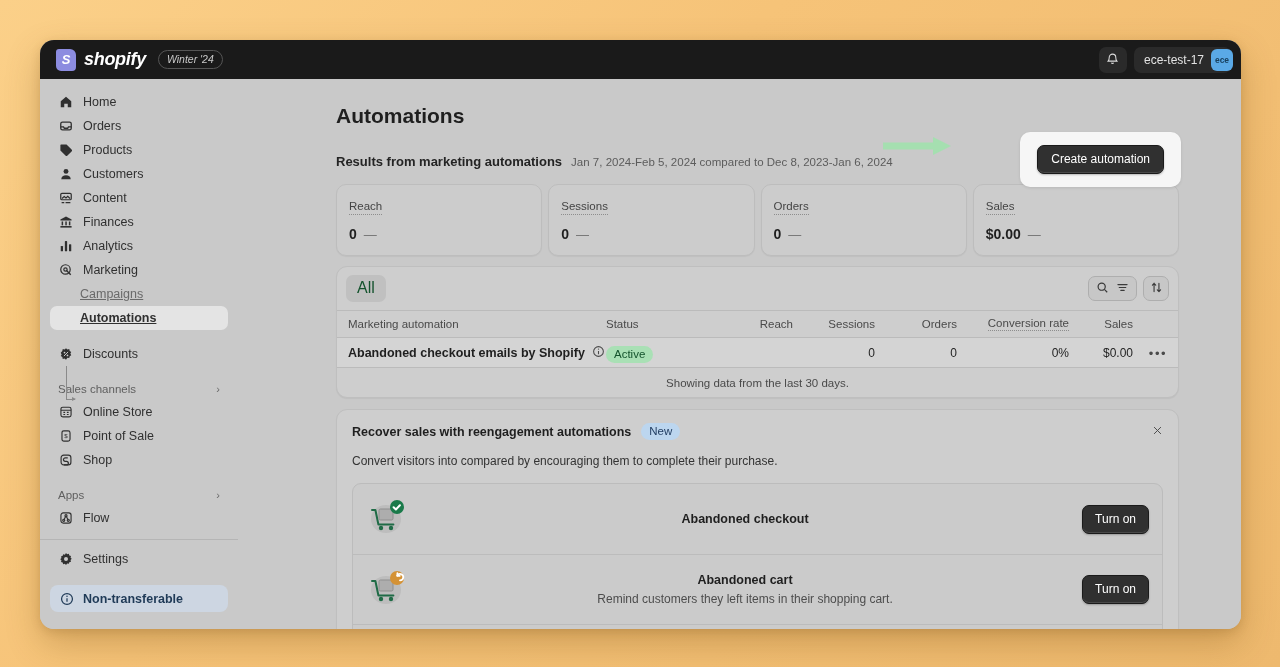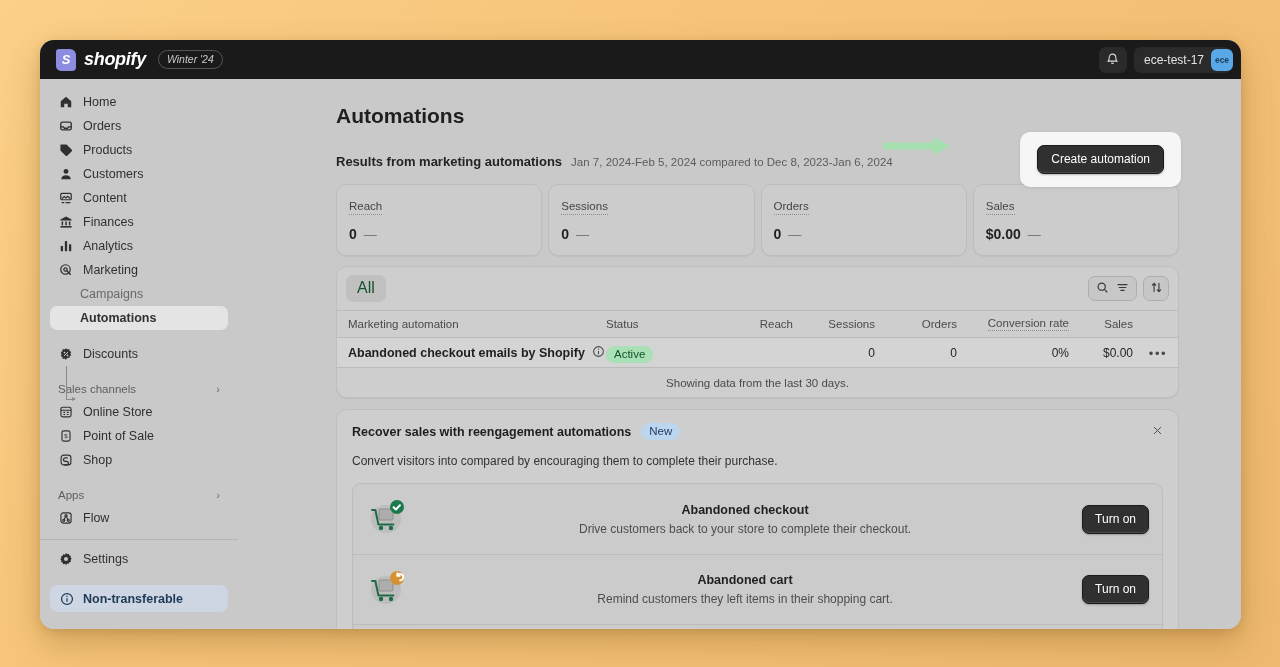--- a/index.html
+++ b/index.html
@@ -101,20 +101,21 @@
     width: 15px; height: 15px; flex-shrink: 0;
     display: flex; align-items: center; justify-content: center;
   }
   .nav-ico svg { display: block; }
   .sub-item {
     display: flex; align-items: center; gap: 10px;
     height: 24px; margin: 0 10px 0 10px;
     padding: 0 8px 0 30px; border-radius: 7px;
     color: #6a6a6a; font-size: 12.5px;
     position: relative;
+    text-decoration: underline;
   }
   .sub-item.selected { background: #e4e4e4; color: #303030; font-weight: bold; }
   .subtree-line {
     position: absolute; left: 26px; top: 287px;
     width: 1px; height: 34px; background: #8a8a8a;
   }
   .subtree-arrow {
     position: absolute; left: 26px; top: 320px;
     width: 9px; height: 1px; background: #8a8a8a;
   }
@@ -684,21 +685,20 @@
                 <path d="M6 12h3.4l3 14.5h15" fill="none" stroke="#1f6b46" stroke-width="2" stroke-linecap="round" stroke-linejoin="round"></path>
                 <rect x="13" y="11" width="14" height="11" rx="1.5" fill="#adadad" stroke="#8f8f8f" stroke-width="1"></rect>
                 <circle cx="15" cy="30" r="2.2" fill="#1f6b46"></circle>
                 <circle cx="25" cy="30" r="2.2" fill="#1f6b46"></circle>
                 <circle cx="31" cy="9" r="7" fill="#1a7a4a"></circle>
                 <path d="M27.6 9.2l2.3 2.3 4-4.3" fill="none" stroke="#fff" stroke-width="2" stroke-linecap="round" stroke-linejoin="round"></path>
               </svg>
             </span>
             <div class="promo-text">
               <div class="promo-row-title">Abandoned checkout</div>
-              <div class="promo-row-desc">Drive customers back to your store to complete their checkout.</div>
             </div>
             <button class="btn-turnon">Turn on</button>
           </div>
 
           <div class="promo-row">
             <span class="promo-ico">
               <svg width="42" height="42" viewBox="0 0 42 42">
                 <ellipse cx="20" cy="21" rx="15" ry="14" fill="#bdbdbd"></ellipse>
                 <path d="M6 12h3.4l3 14.5h15" fill="none" stroke="#1f6b46" stroke-width="2" stroke-linecap="round" stroke-linejoin="round"></path>
                 <rect x="13" y="11" width="14" height="11" rx="1.5" fill="#adadad" stroke="#8f8f8f" stroke-width="1"></rect>

